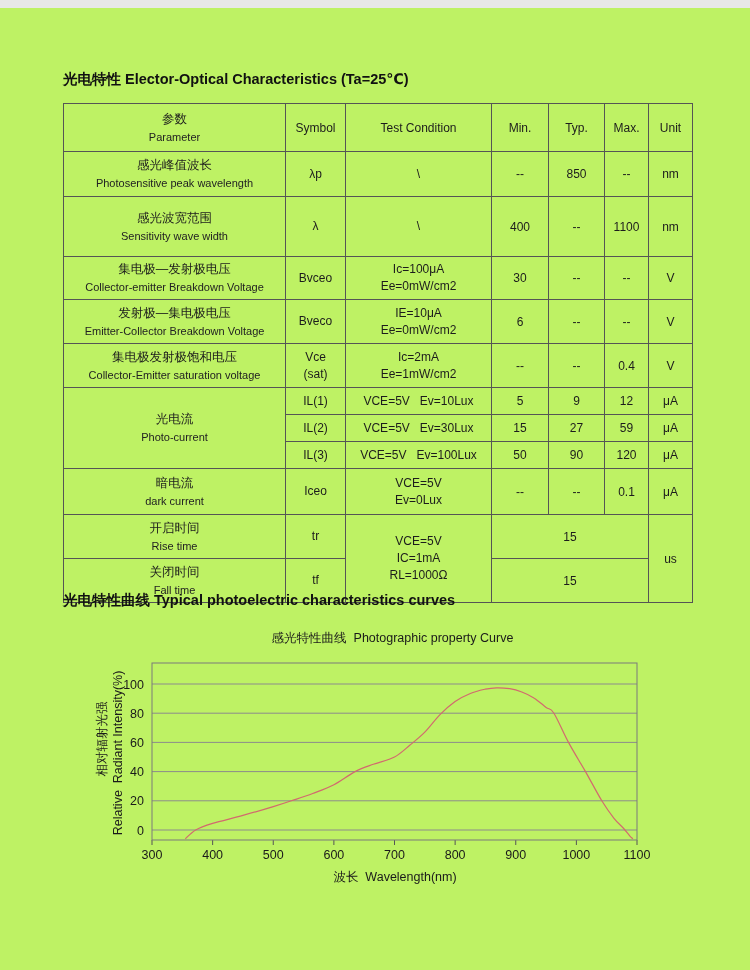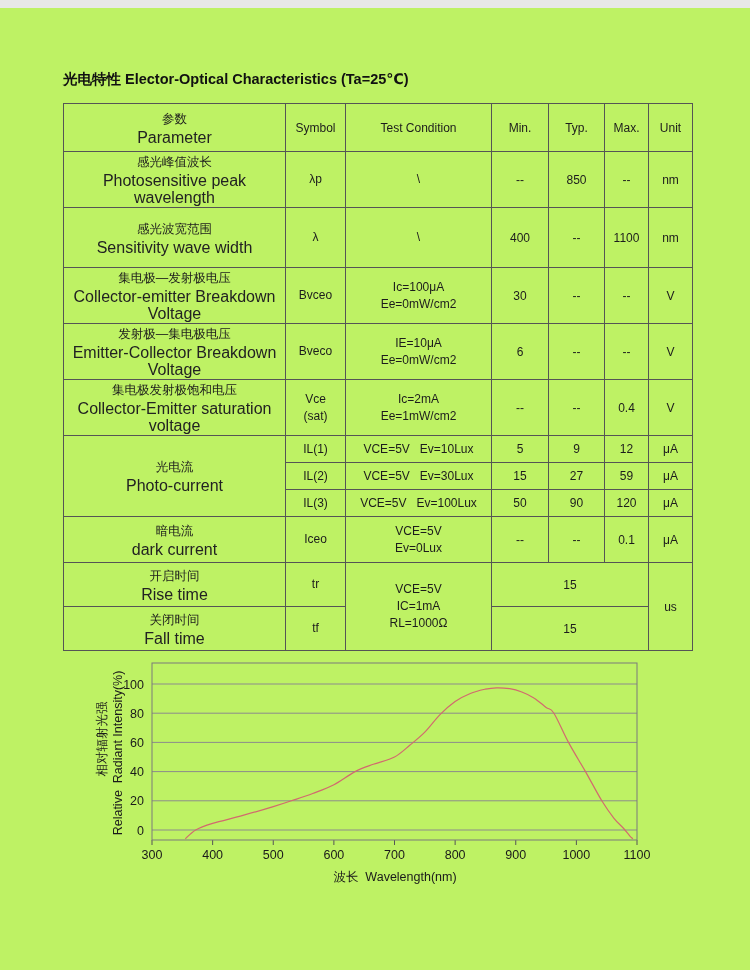--- a/index.html
+++ b/index.html
@@ -26,21 +26,21 @@
     border-collapse:collapse;table-layout:fixed;
     font-size:12px;color:#1c1c1c;
   }
   table.spec td,table.spec th{
     border:1px solid #555;
     text-align:center;vertical-align:middle;
     padding:1px 2px;font-weight:normal;
     overflow:hidden;
   }
   .zh{font-weight:normal;font-size:12.5px;line-height:19px;}
-  .en{font-size:16px;line-height:17px;color:#222;}
+  .en{font-size:11px;line-height:17px;color:#222;}
   .sym{font-size:12px;line-height:17px;}
   .cond{font-size:12px;line-height:17px;white-space:pre;}
   .num{font-size:12px;}
 
   .chart-title{
     position:absolute;left:85px;top:622px;width:615px;
     text-align:center;font-size:12.5px;color:#1a1a1a;white-space:pre;
   }
   #chart-wrap{position:absolute;left:85px;top:645px;width:615px;height:245px;}
   svg text{font-family:"Liberation Sans","DejaVu Sans",sans-serif;}
@@ -217,21 +217,23 @@
       <td>
         <div class="zh">关闭时间</div>
         <div class="en">Fall time</div>
       </td>
       <td class="sym">tf</td>
       <td class="num" colspan="3">15</td>
     </tr>
   </tbody>
     </table>
 
-
+  <div id="title2" class="sec-title">光电特性曲线 Typical photoelectric characteristics curves</div>
+
+  <div class="chart-title">感光特性曲线  Photographic property Curve</div>
 
   <div id="chart-wrap">
     <svg id="chart-canvas" width="615" height="245" viewBox="0 0 615 245">
       <text transform="translate(21,86) rotate(-90)" text-anchor="middle" font-size="12.5" fill="#1a1a1a">相对辐射光强</text>
       <text transform="translate(37,100) rotate(-90)" text-anchor="middle" font-size="12.5" fill="#1a1a1a" style="white-space:pre">Relative  Radiant Intensity(%)</text>
       <text x="310" y="228" text-anchor="middle" font-size="12.5" fill="#1a1a1a" style="white-space:pre">波长  Wavelength(nm)</text>
       <g id="chart-gen">
           <line x1="67" y1="177" x2="552" y2="177" stroke="#8c8c8c" stroke-width="1"></line>
           <text x="59" y="181.5" text-anchor="end" font-size="12.5" fill="#1a1a1a">0</text>
           <line x1="67" y1="147.8" x2="552" y2="147.8" stroke="#8c8c8c" stroke-width="1"></line>

